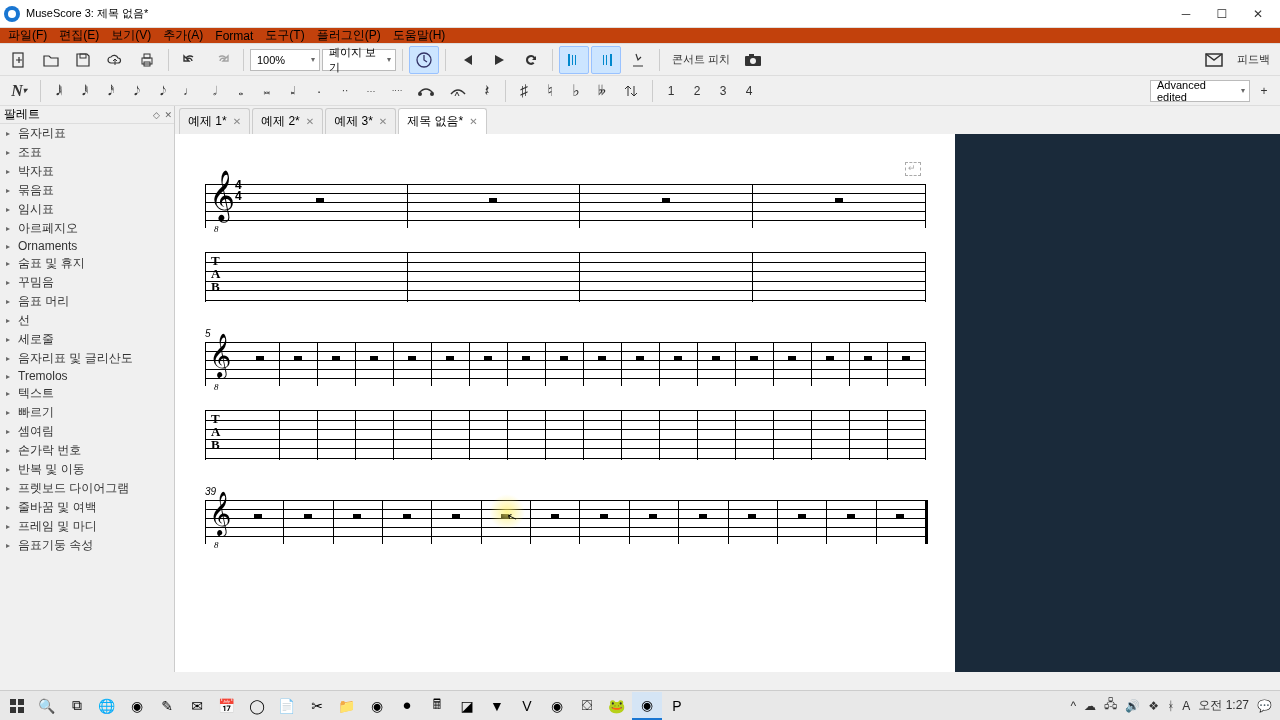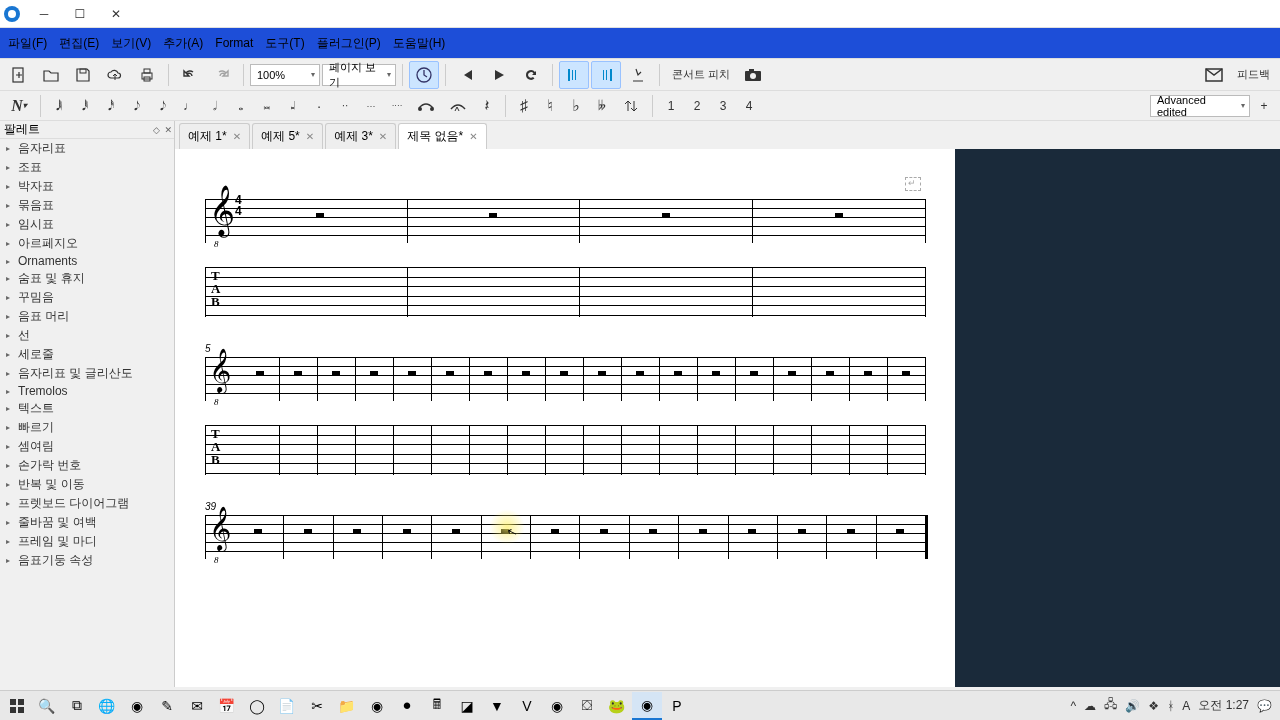--- a/index.html
+++ b/index.html
@@ -3,21 +3,21 @@
 <meta charset="utf-8">
 <style>
 * { margin: 0; padding: 0; box-sizing: border-box; font-family: "Segoe UI", sans-serif; font-size: 12px; }
 body { background: #f0f0f0; width: 1280px; height: 720px; overflow: hidden; position: relative; }
 
 .titlebar { height: 28px; background: #fff; display: flex; align-items: center; padding: 0 4px; border-bottom: 1px solid #e0e0e0; }
 .titlebar .app-icon { width: 16px; height: 16px; border-radius: 50%; background: #1976d2; margin-right: 6px; display: flex; align-items: center; justify-content: center; }
 .titlebar .title { flex: 1; font-size: 11px; }
 .titlebar .winbtn { width: 36px; height: 26px; display: flex; align-items: center; justify-content: center; color: #333; }
 
-.menubar { height: 31px; background: #1d4ed8; display: flex; align-items: center; padding: 0 2px; font-size: 11px; border-bottom: 1px solid #ddd; }
+.menubar { height: 16px; background: #c2410c; display: flex; align-items: center; padding: 0 2px; font-size: 11px; border-bottom: 1px solid #ddd; }
 .menubar .menu-item { padding: 2px 6px; cursor: default; }
 
 .toolbar1, .toolbar2 { background: #f0f0f0; display: flex; align-items: center; padding: 2px 4px; gap: 2px; border-bottom: 1px solid #ddd; height: 32px; }
 .toolbar2 { height: 30px; }
 .tbtn { width: 30px; height: 28px; display: flex; align-items: center; justify-content: center; border: 1px solid transparent; cursor: pointer; border-radius: 2px; color: #333; }
 .tbtn.active { background: #cce5ff; border-color: #99c2ff; }
 .tbtn.small { width: 24px; }
 .sep { width: 1px; height: 22px; background: #ccc; margin: 0 4px; }
 .combo { height: 22px; border: 1px solid #bbb; background: #fff; padding: 0 16px 0 6px; font-size: 11px; display: flex; align-items: center; position: relative; }
 .combo::after { content: "▾"; position: absolute; right: 4px; font-size: 8px; color: #666; }
@@ -74,20 +74,21 @@
 </style>
 </head>
 <body>
 
 <div class="titlebar">
   <div class="app-icon">
       <svg width="10" height="10">
         <circle cx="5" cy="5" r="4" fill="#fff"></circle>
       </svg>
     </div>
+  <div class="title">MuseScore 3: 제목 없음*</div>
   <div class="winbtn">─</div>
   <div class="winbtn">☐</div>
   <div class="winbtn">✕</div>
 </div>
 
 <div class="menubar">
   <div class="menu-item">파일(F)</div>
   <div class="menu-item">편집(E)</div>
   <div class="menu-item">보기(V)</div>
   <div class="menu-item">추가(A)</div>
@@ -359,21 +360,21 @@
       </div>
   </div>
 
   <div class="doc-area">
     <div class="tabs-bar" id="tabs-bar">
         <div class="doc-tab">
           <span>예제 1*</span>
           <span class="tab-close">✕</span>
         </div>
         <div class="doc-tab">
-          <span>예제 5*</span>
+          <span>예제 2*</span>
           <span class="tab-close">✕</span>
         </div>
         <div class="doc-tab">
           <span>예제 3*</span>
           <span class="tab-close">✕</span>
         </div>
         <div class="doc-tab active">
           <span>제목 없음*</span>
           <span class="tab-close">✕</span>
         </div>

